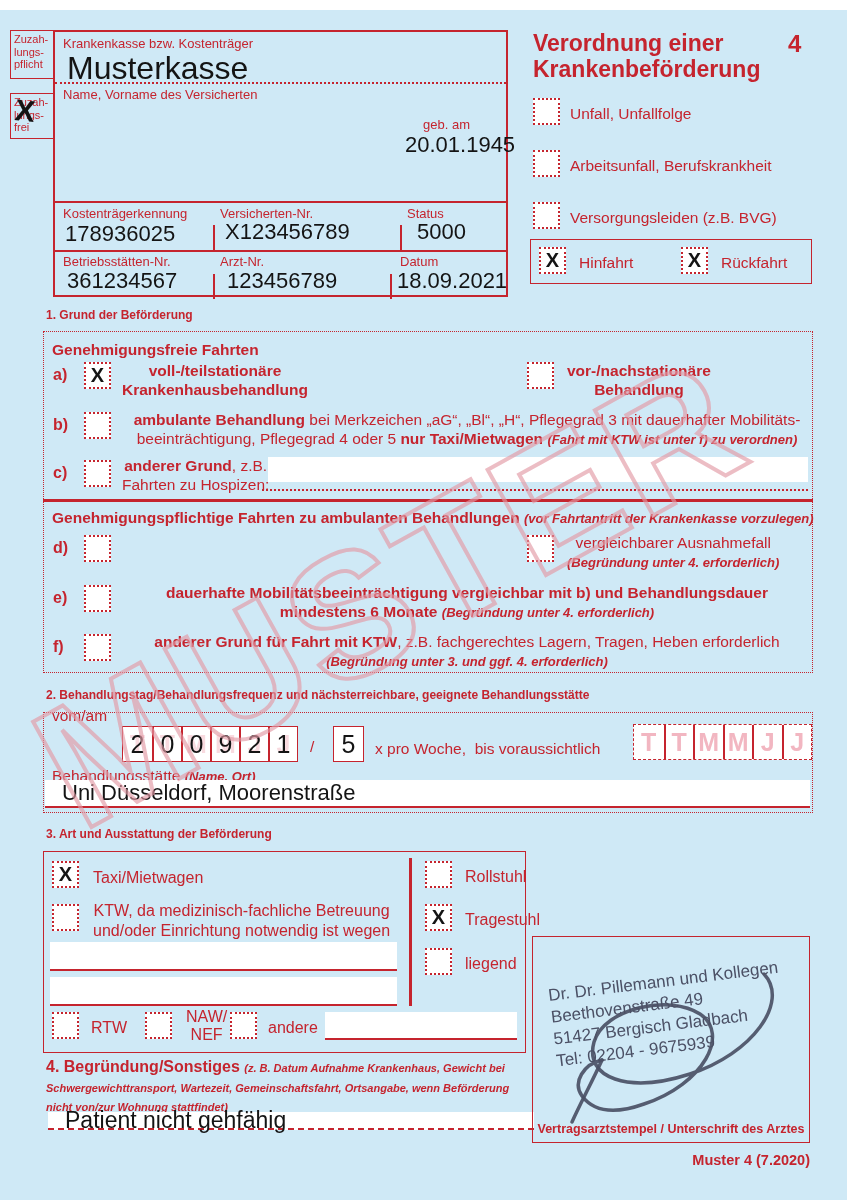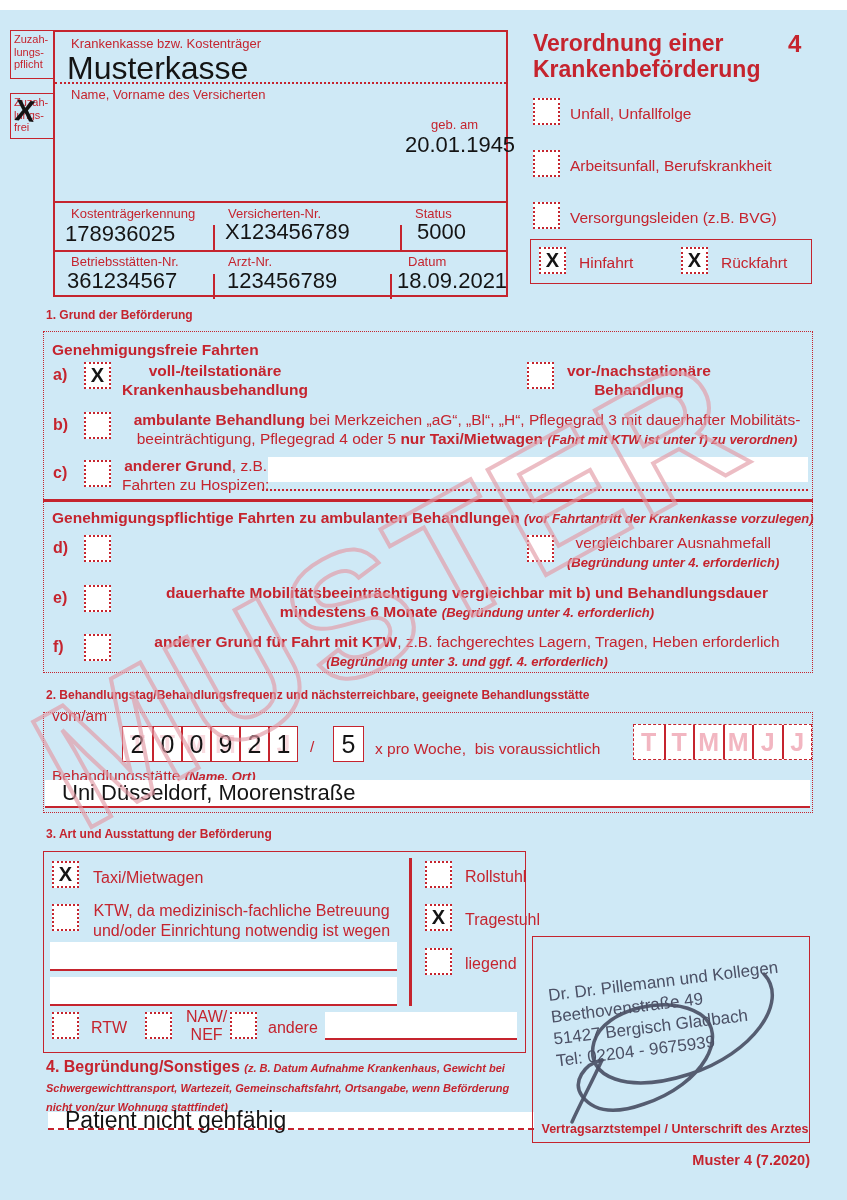--- a/index.html
+++ b/index.html
@@ -8,21 +8,21 @@
   }
   *{margin:0;padding:0;box-sizing:border-box;}
   body{background:#fff;font-family:"Liberation Sans","DejaVu Sans",sans-serif;}
   .page{position:relative;width:847px;height:1200px;background:#fff;overflow:hidden;}
   .blue{position:absolute;left:0;top:10px;right:0;bottom:0;background:var(--bg);}
   .abs{position:absolute;}
   .red{color:var(--red);}
   .b{font-weight:bold;}
   .bi{font-weight:bold;font-style:italic;}
   .pre{white-space:pre-line;}
-  .lbl{font-size:13px;color:var(--red);margin-left:8px;}
+  .lbl{font-size:13px;color:var(--red);}
   .val{font-size:22px;color:var(--ink);}
   .body-red{font-size:15.5px;color:var(--red);line-height:19px;text-align:center;}
   .sec-h{font-size:12px;font-weight:bold;color:var(--red);}
   .letter{font-size:16px;font-weight:bold;color:var(--red);}
   .cb{position:absolute;width:27px;height:27px;background:#fff;border:2px dotted var(--red);
       display:flex;align-items:center;justify-content:center;
       font-size:20px;font-weight:bold;color:var(--ink);}
   .box{position:absolute;border:2px solid var(--red);}
   .dbox{position:absolute;border:2px dotted var(--red);}
   .whitefield{position:absolute;background:#fff;color:var(--ink);font-size:22px;

